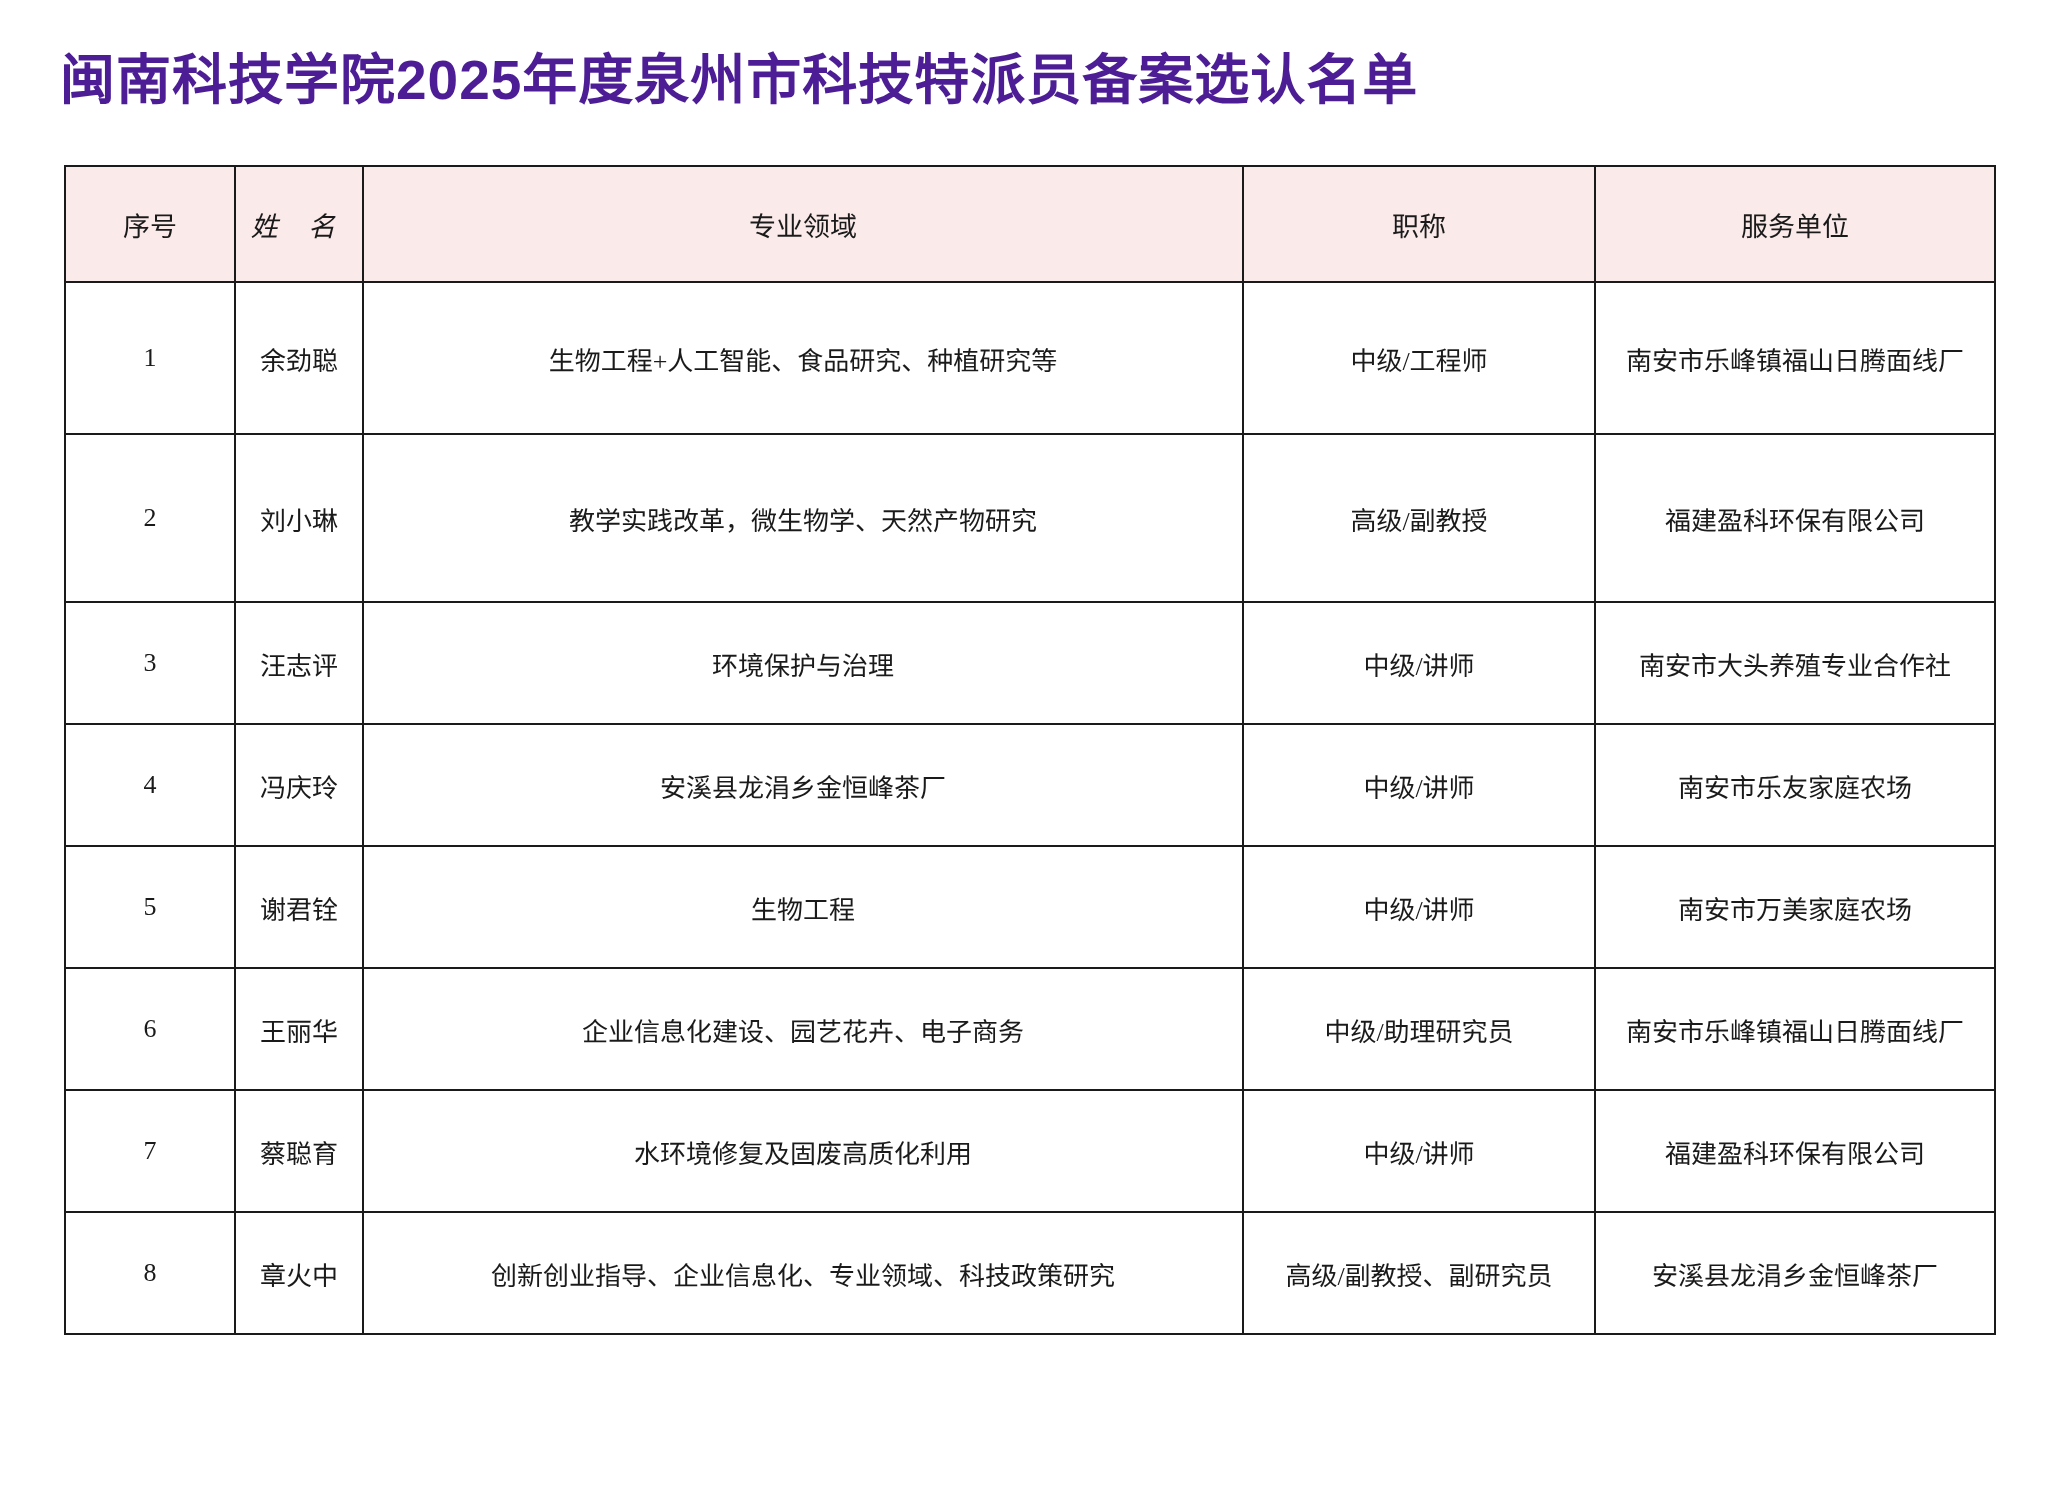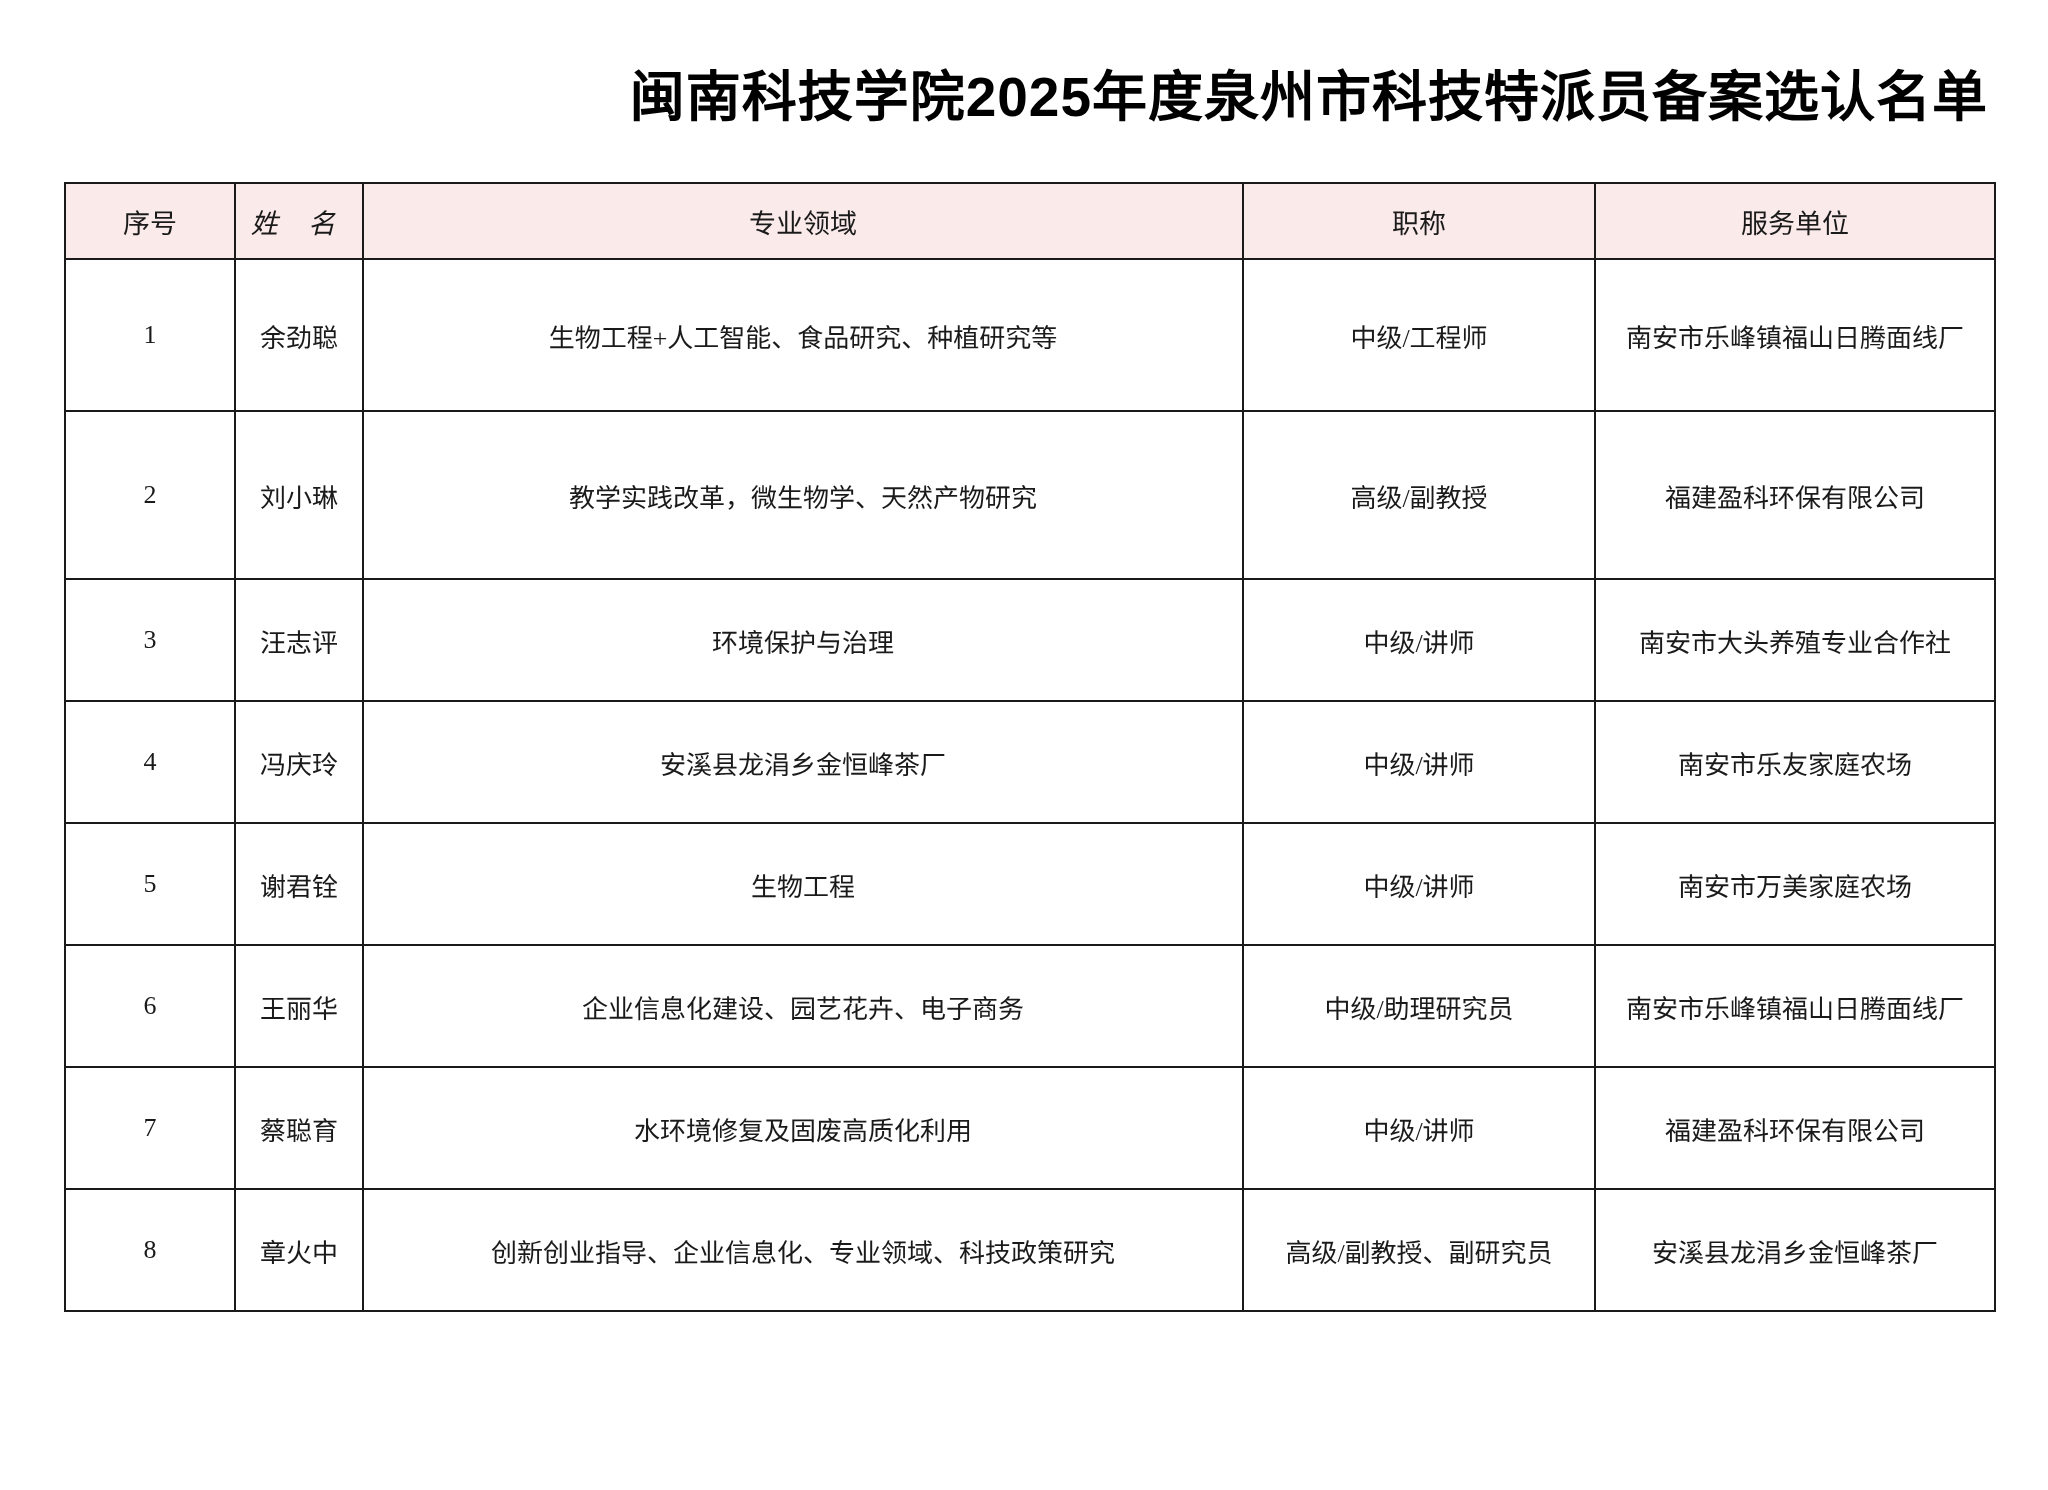--- a/index.html
+++ b/index.html
@@ -15,28 +15,28 @@
     overflow: hidden;
   }
   .page {
     width: 2048px;
     height: 1490px;
     box-sizing: border-box;
     padding: 0 60px;
     position: relative;
   }
   .doc-title {
-    text-align: right;
+    text-align: left;
     font-family: "Liberation Sans", "DejaVu Sans", sans-serif;
     font-weight: bold;
     font-size: 55px;
     letter-spacing: 1px;
-    color: #000000;
+    color: #4c1d95;
     margin: 0;
-    padding-top: 64px;
+    padding-top: 47px;
     padding-bottom: 0;
     line-height: 1.2;
   }
   .table-wrap {
     margin-top: 52px;
     padding: 0 4px;
   }
   table.roster {
     border-collapse: collapse;
     width: 1930px;
@@ -48,21 +48,21 @@
     border: 2px solid #1a1a1a;
     text-align: center;
     vertical-align: middle;
     font-size: 26px;
     font-weight: normal;
     padding: 6px 8px;
     box-sizing: border-box;
   }
   table.roster thead th {
     background: #fbeaea;
-    height: 76px;
+    height: 116px;
     font-size: 27px;
   }
   table.roster tbody td {
     background: #ffffff;
   }
   
   col.c-idx    { width: 170px; }
   col.c-name   { width: 128px; }
   col.c-field  { width: 880px; }
   col.c-title  { width: 352px; }

